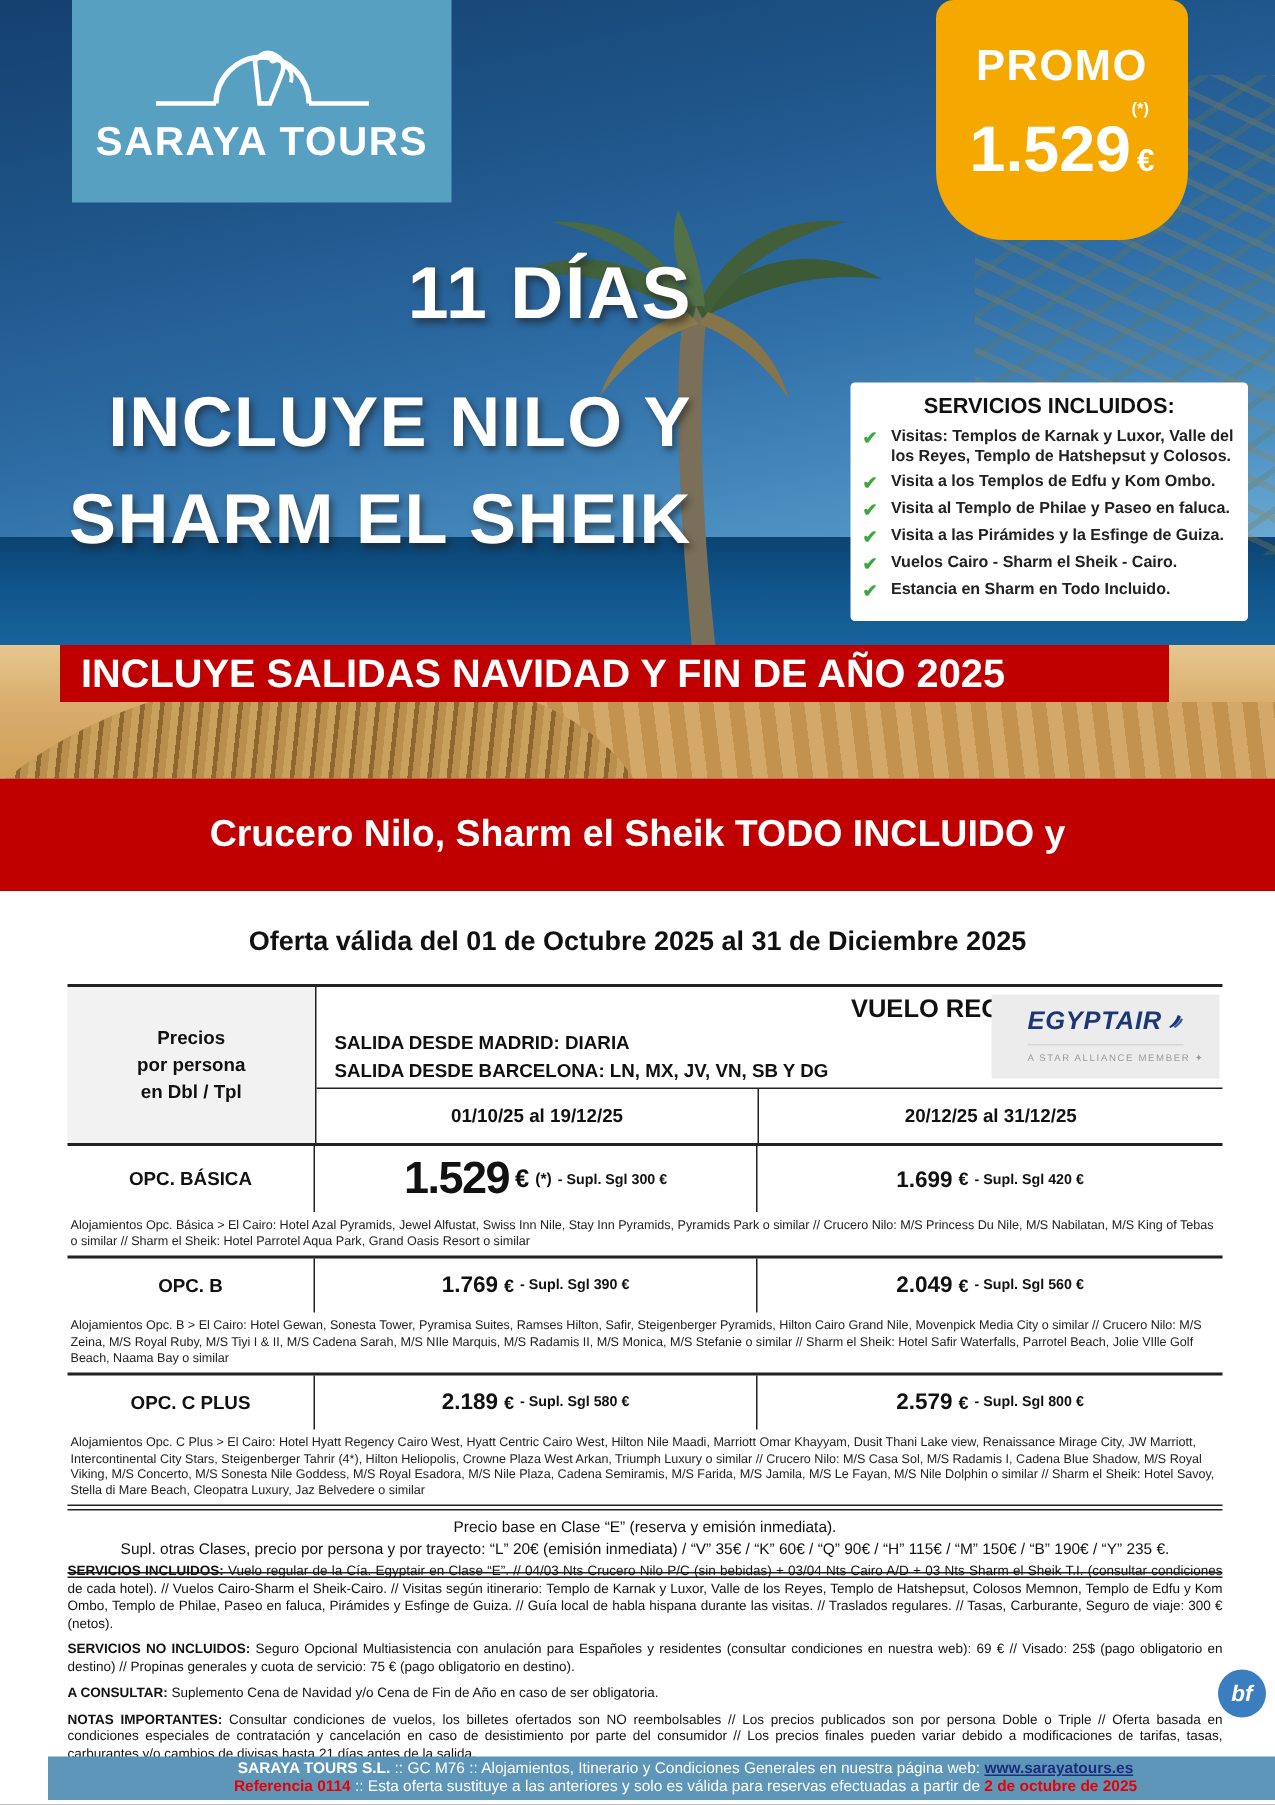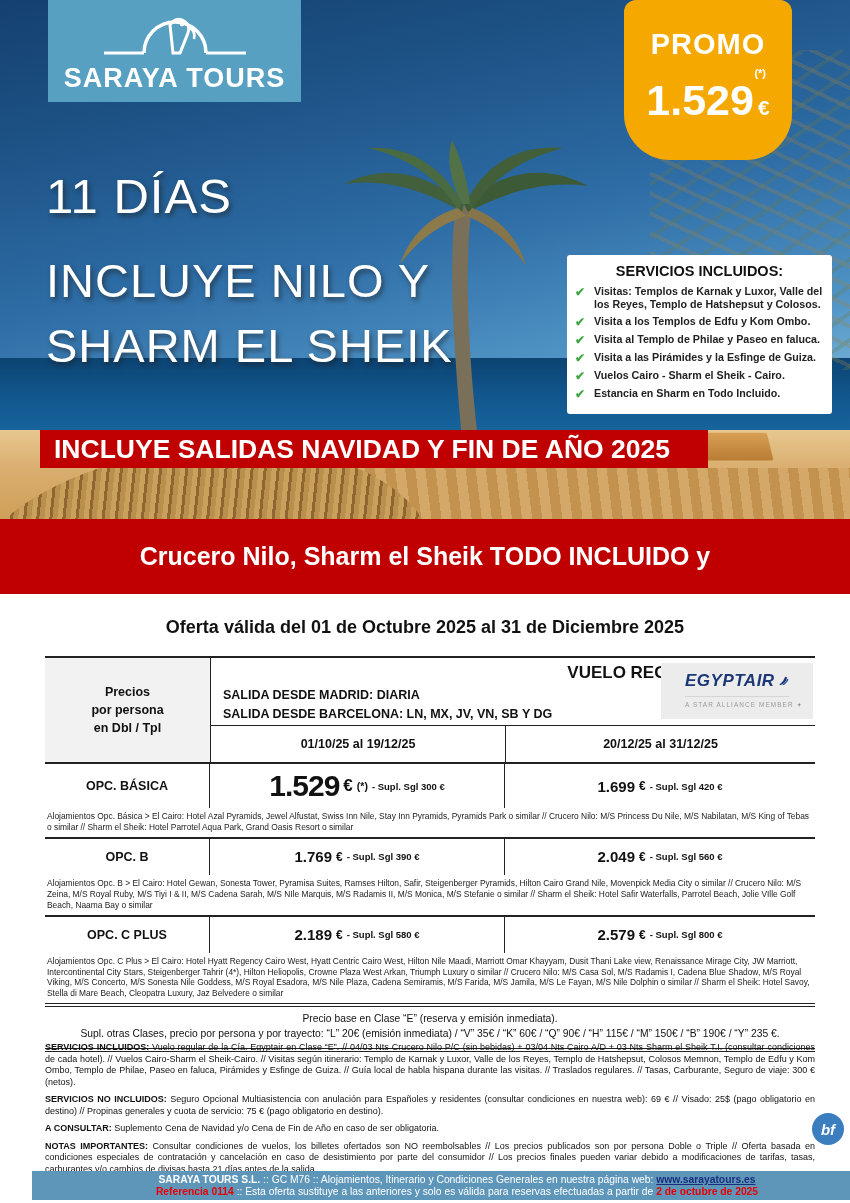--- a/index.html
+++ b/index.html
@@ -20,48 +20,48 @@
        border-radius:55% 45% 0 0/100% 80% 0 0;
        background:repeating-linear-gradient(100deg,#c9a05c 0 5px,#8f6630 5px 8px,#ba8f4e 8px 13px);}
   .sunbed{position:absolute;left:600px;top:430px;width:170px;height:32px;border-radius:2px;
        background:linear-gradient(180deg,#d89f55,#b97e34);transform:perspective(200px) rotateX(30deg);}
   .dryfronds{position:absolute;right:-30px;top:50px;width:230px;height:320px;opacity:.55;
        background:repeating-linear-gradient(25deg,transparent 0 14px,rgba(150,130,80,.55) 14px 18px),
                   repeating-linear-gradient(-35deg,transparent 0 18px,rgba(110,120,70,.5) 18px 22px);}
   .palm{position:absolute;left:330px;top:140px;width:270px;height:300px;}
 
   
-  .logo-box{position:absolute;left:48px;top:0;width:253px;height:102px;background:#57a0c2;
+  .logo-box{position:absolute;left:48px;top:0;width:253px;height:135px;background:#57a0c2;
        display:flex;flex-direction:column;align-items:center;justify-content:center;gap:0;}
   .logo-text{color:#fff;font-weight:bold;font-size:27px;letter-spacing:1px;margin-top:2px;}
 
   
   .promo{position:absolute;left:624px;top:0;width:168px;height:160px;background:#f5a900;
        border-radius:12px 12px 46px 46px;color:#fff;text-align:center;}
   .promo-label{font-size:29px;font-weight:bold;margin-top:28px;letter-spacing:1px;}
   .promo-star{font-size:11px;font-weight:bold;text-align:right;margin:6px 26px 0 0;height:12px;}
   .promo-price{font-size:43px;font-weight:bold;line-height:1;}
   .promo-eur{font-size:21px;margin-left:4px;font-weight:bold;}
 
   
-  .hero-title{position:absolute;left:46px;top:172px;color:#fff;font-weight:400;line-height:1;
-       text-shadow:2px 3px 5px rgba(30,30,30,.6);}
+  .hero-title{position:absolute;left:46px;top:172px;color:#fff;font-weight:700;line-height:1;
+       text-shadow:2px 3px 5px rgba(30,30,30,.6);text-align:right;}
   .ht1{font-size:49px;margin-bottom:36px;letter-spacing:1px;}
   .ht2{font-size:47px;margin-bottom:18px;letter-spacing:1px;}
   .ht3{font-size:47px;letter-spacing:1px;}
 
   
   .services{position:absolute;left:567px;top:255px;width:265px;background:#fff;
        padding:8px 8px 9px;box-sizing:border-box;border-radius:3px;}
   .services-title{text-align:center;font-weight:bold;font-size:14.5px;color:#111;margin-bottom:6px;}
   .svc{display:flex;gap:5px;font-size:10.7px;font-weight:600;color:#222;margin-bottom:3px;line-height:1.25;}
   .check{color:#3fa742;font-weight:bold;font-size:12px;flex:0 0 14px;}
 
   
-  .banner1{position:absolute;left:40px;top:430px;width:668px;height:38px;background:#c00000;
+  .banner1{position:absolute;left:40px;top:430px;width:739px;height:38px;background:#c00000;
        color:#fff;font-weight:bold;font-size:26.5px;line-height:38px;padding-left:14px;box-sizing:border-box;}
   .banner2{position:absolute;left:0;top:519px;width:850px;height:75px;background:#c00000;color:#fff;
        text-align:center;font-weight:bold;font-size:25px;display:flex;flex-direction:column;
        justify-content:center;gap:3px;}
 
   .validity{position:absolute;left:0;top:617px;width:850px;text-align:center;
        font-weight:bold;font-size:18px;color:#111;}
 
   
   .price-table{position:absolute;left:45px;top:656px;width:770px;border-top:2px solid #222;

